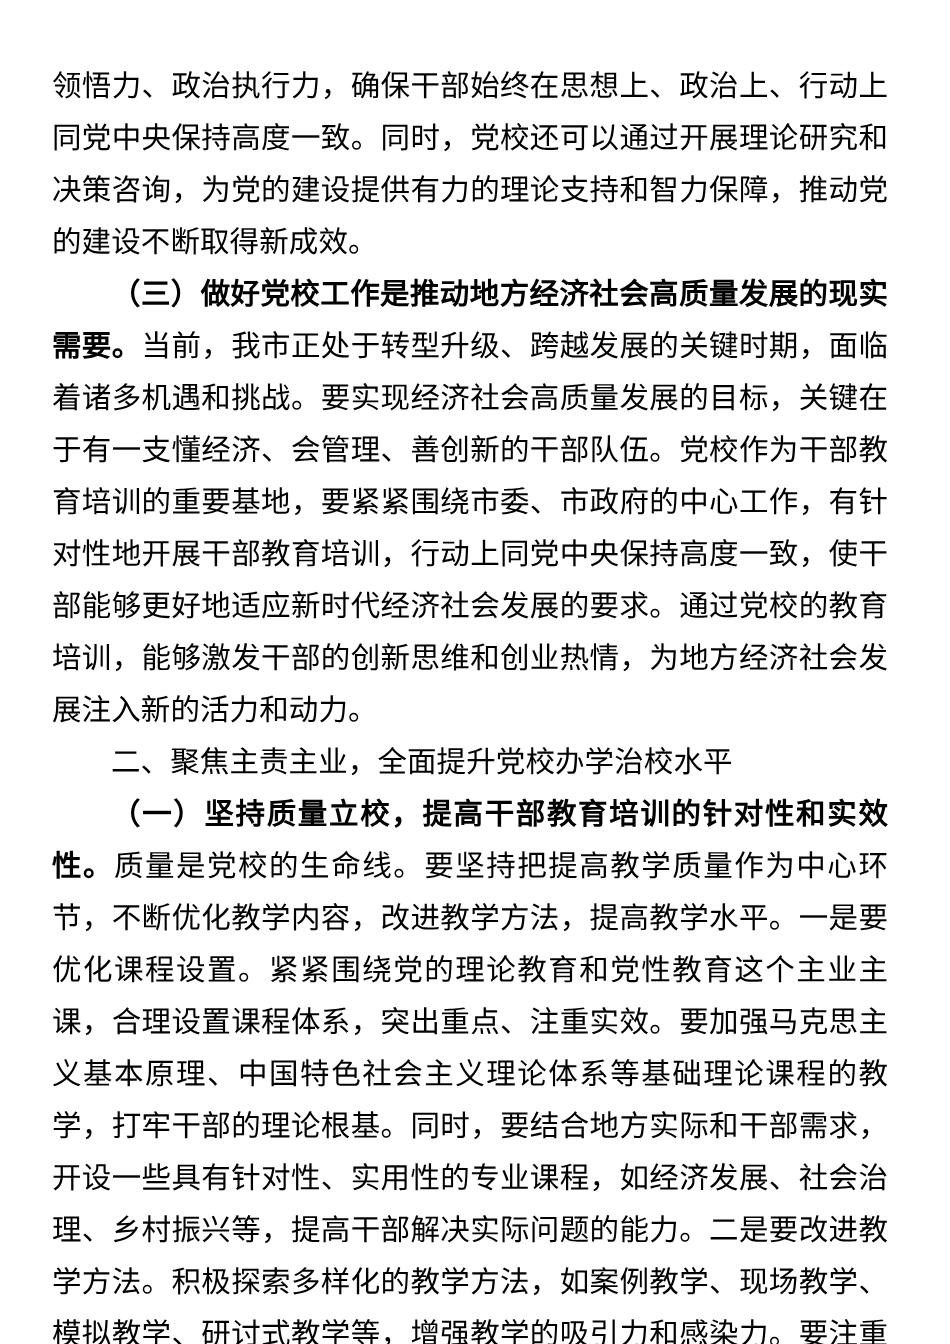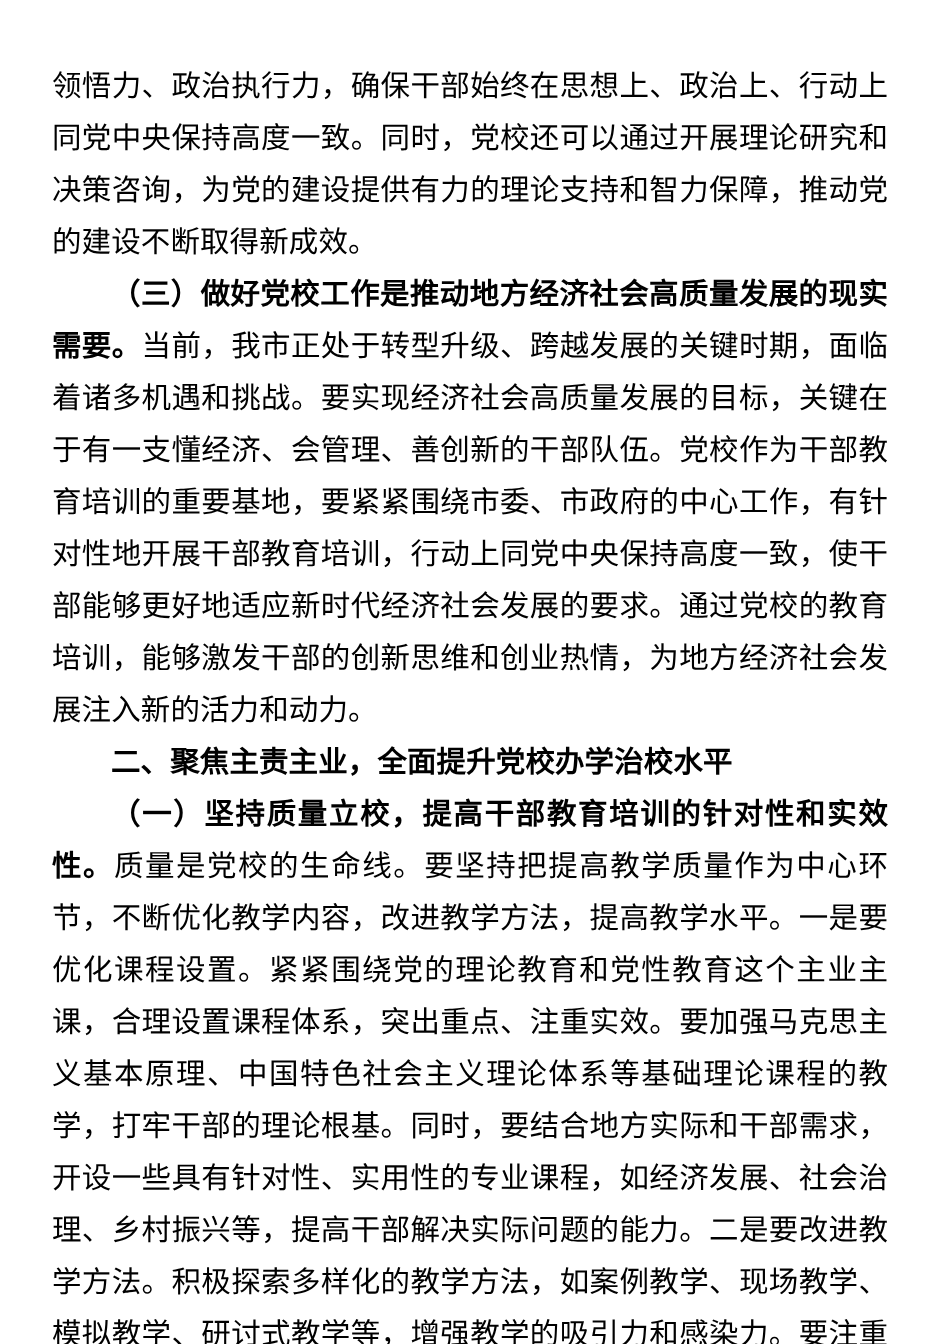--- a/index.html
+++ b/index.html
@@ -50,21 +50,21 @@
     text-indent: 59px;
     text-align: justify;
     text-justify: inter-character;
   }
 
   
   p.section-heading {
     margin: 0;
     padding: 0;
     text-indent: 59px;
-    font-weight: bold;
+    font-weight: normal;
     text-align: left;
   }
 
   
   .lead-bold {
     font-weight: bold;
   }
 
   
   p.para:last-child,

